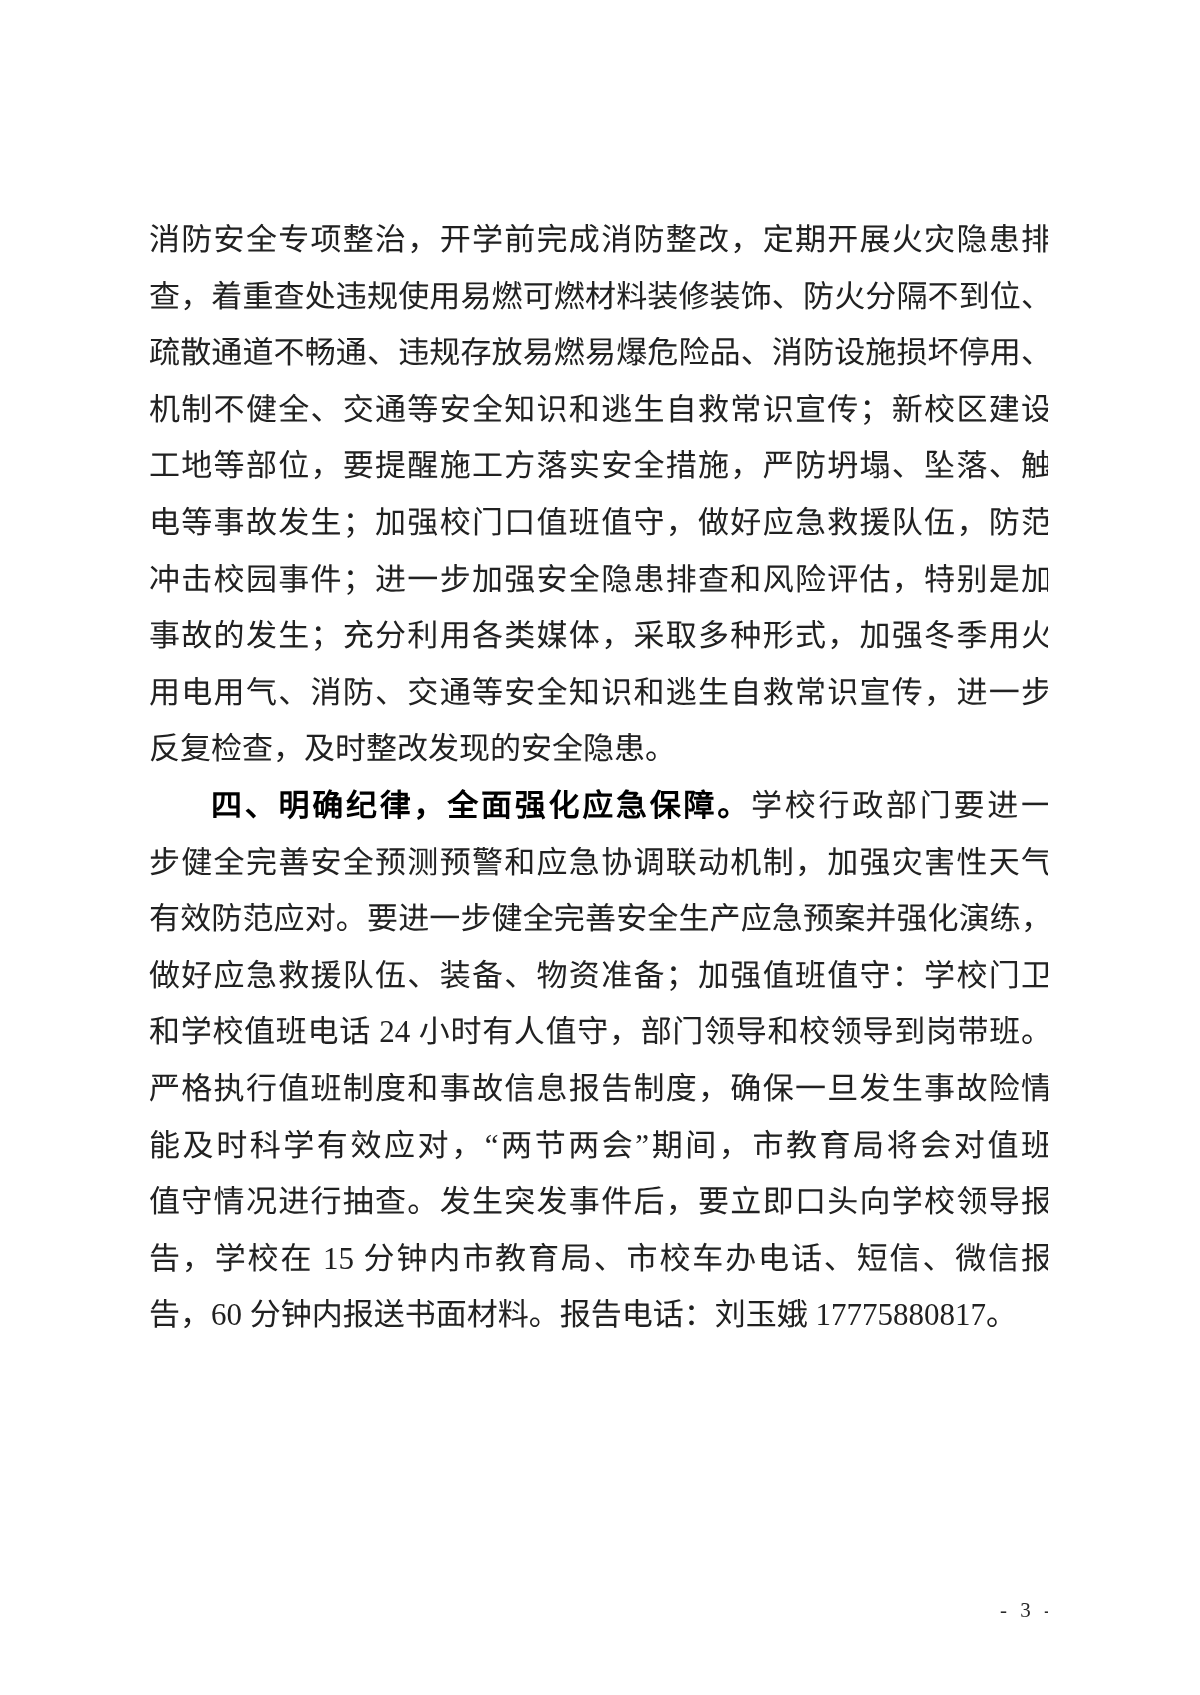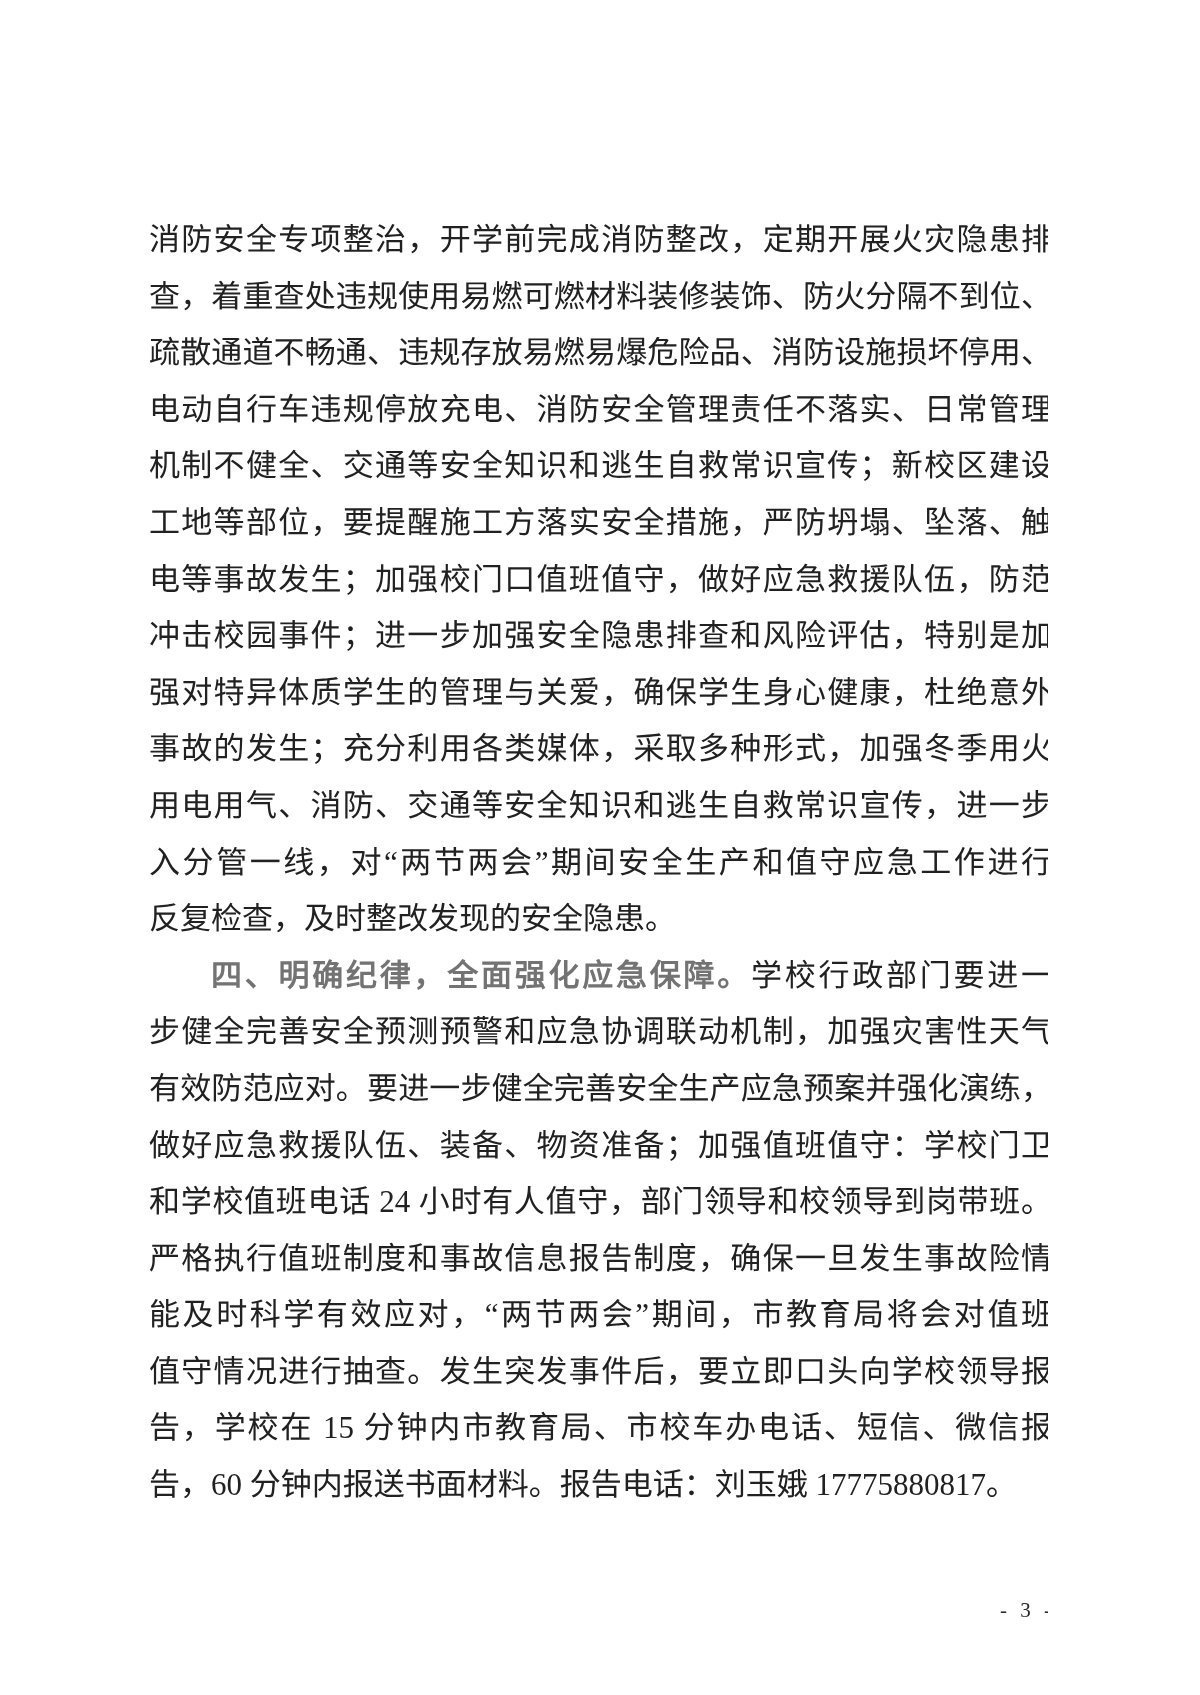--- a/index.html
+++ b/index.html
@@ -33,50 +33,47 @@
     overflow: hidden;
   }
   .line.fill {
     text-align-last: justify;
   }
   .line.indent {
     text-indent: 62px;
   }
   .line b {
     font-weight: 700;
-    color: #737373;
+    color: #000000;
   }
   .page-number {
     position: absolute;
     left: 149px;
     top: 1598px;
     width: 906px;
     text-align: right;
     font-size: 21px;
     letter-spacing: 4px;
     color: #2a2a2a;
   }
 </style>
 </head>
 <body>
 
 <div class="page">
   <div class="text-block">
       <div class="line fill">消防安全专项整治，开学前完成消防整改，定期开展火灾隐患排</div>
       <div class="line fill">查，着重查处违规使用易燃可燃材料装修装饰、防火分隔不到位、</div>
       <div class="line fill">疏散通道不畅通、违规存放易燃易爆危险品、消防设施损坏停用、</div>
-      <div class="line fill">电动自行车违规停放充电、消防安全管理责任不落实、日常管理</div>
       <div class="line fill">机制不健全、交通等安全知识和逃生自救常识宣传；新校区建设</div>
       <div class="line fill">工地等部位，要提醒施工方落实安全措施，严防坍塌、坠落、触</div>
       <div class="line fill">电等事故发生；加强校门口值班值守，做好应急救援队伍，防范</div>
       <div class="line fill">冲击校园事件；进一步加强安全隐患排查和风险评估，特别是加</div>
-      <div class="line fill">强对特异体质学生的管理与关爱，确保学生身心健康，杜绝意外</div>
       <div class="line fill">事故的发生；充分利用各类媒体，采取多种形式，加强冬季用火</div>
       <div class="line fill">用电用气、消防、交通等安全知识和逃生自救常识宣传，进一步</div>
-      <div class="line fill">入分管一线，对“两节两会”期间安全生产和值守应急工作进行</div>
       <div class="line">反复检查，及时整改发现的安全隐患。</div>
       <div class="line fill indent"><b>四、明确纪律，全面强化应急保障。</b>学校行政部门要进一</div>
       <div class="line fill">步健全完善安全预测预警和应急协调联动机制，加强灾害性天气</div>
       <div class="line fill">有效防范应对。要进一步健全完善安全生产应急预案并强化演练，</div>
       <div class="line fill">做好应急救援队伍、装备、物资准备；加强值班值守：学校门卫</div>
       <div class="line fill">和学校值班电话 24 小时有人值守，部门领导和校领导到岗带班。</div>
       <div class="line fill">严格执行值班制度和事故信息报告制度，确保一旦发生事故险情</div>
       <div class="line fill">能及时科学有效应对，“两节两会”期间，市教育局将会对值班</div>
       <div class="line fill">值守情况进行抽查。发生突发事件后，要立即口头向学校领导报</div>
       <div class="line fill">告，学校在 15 分钟内市教育局、市校车办电话、短信、微信报</div>

